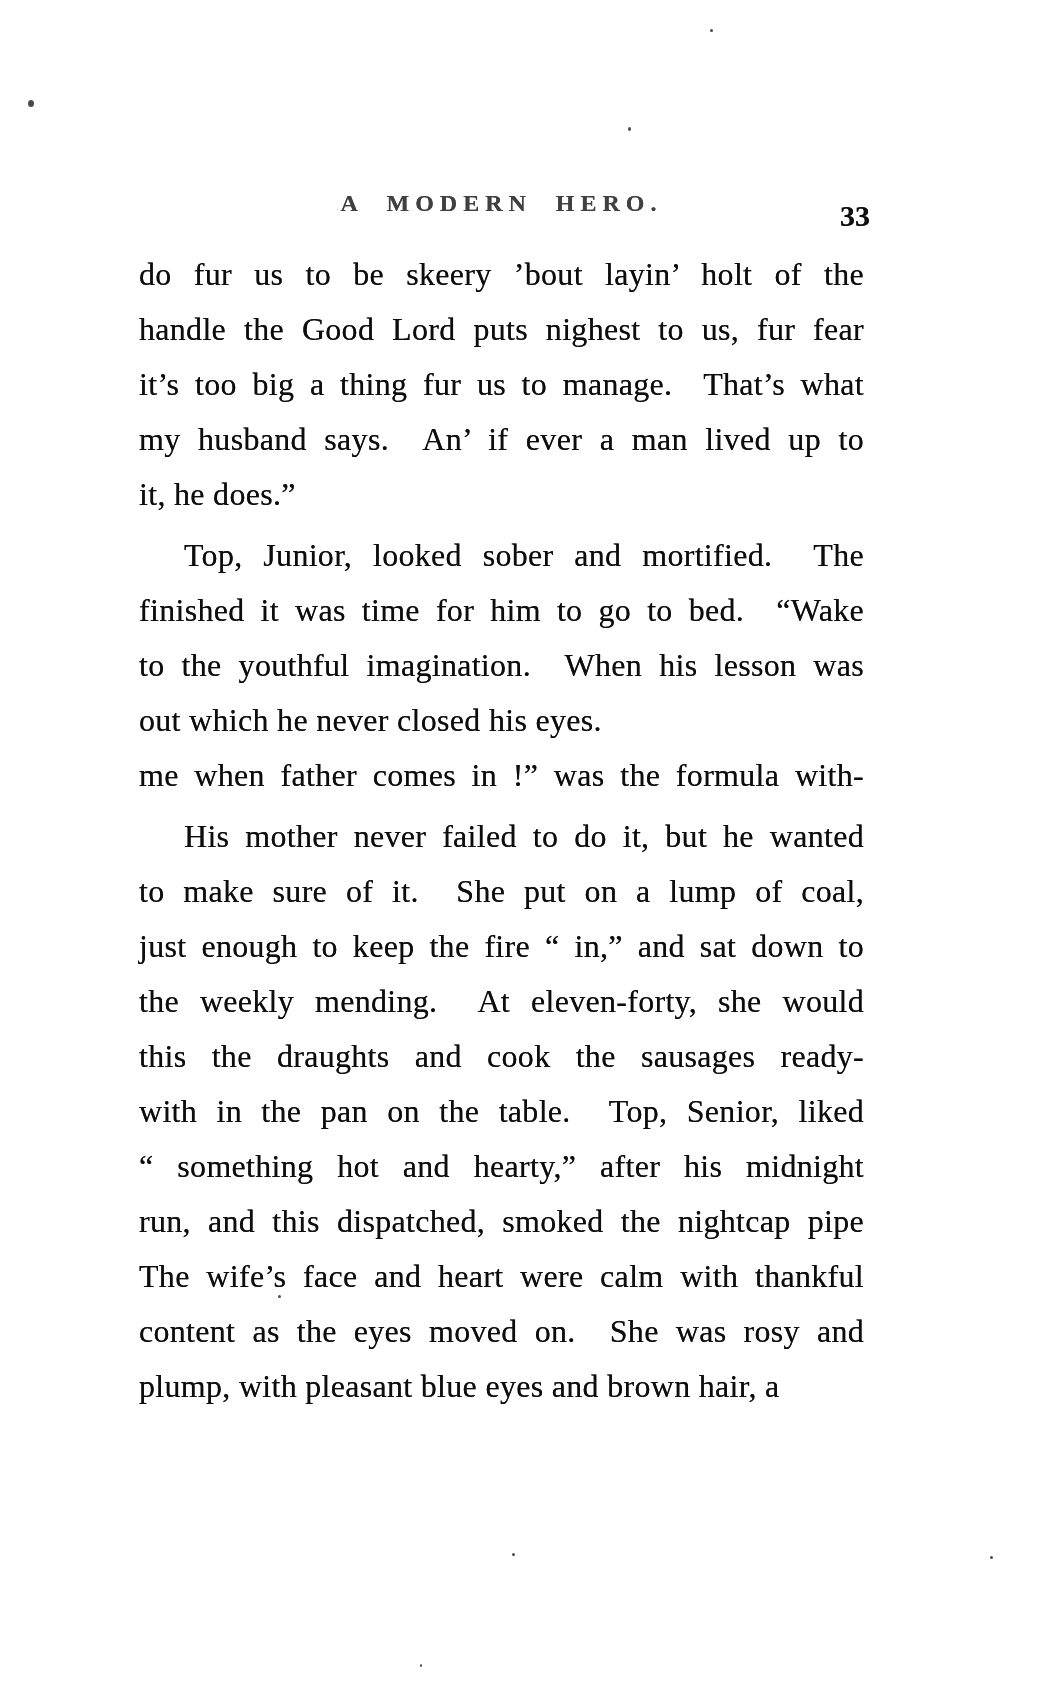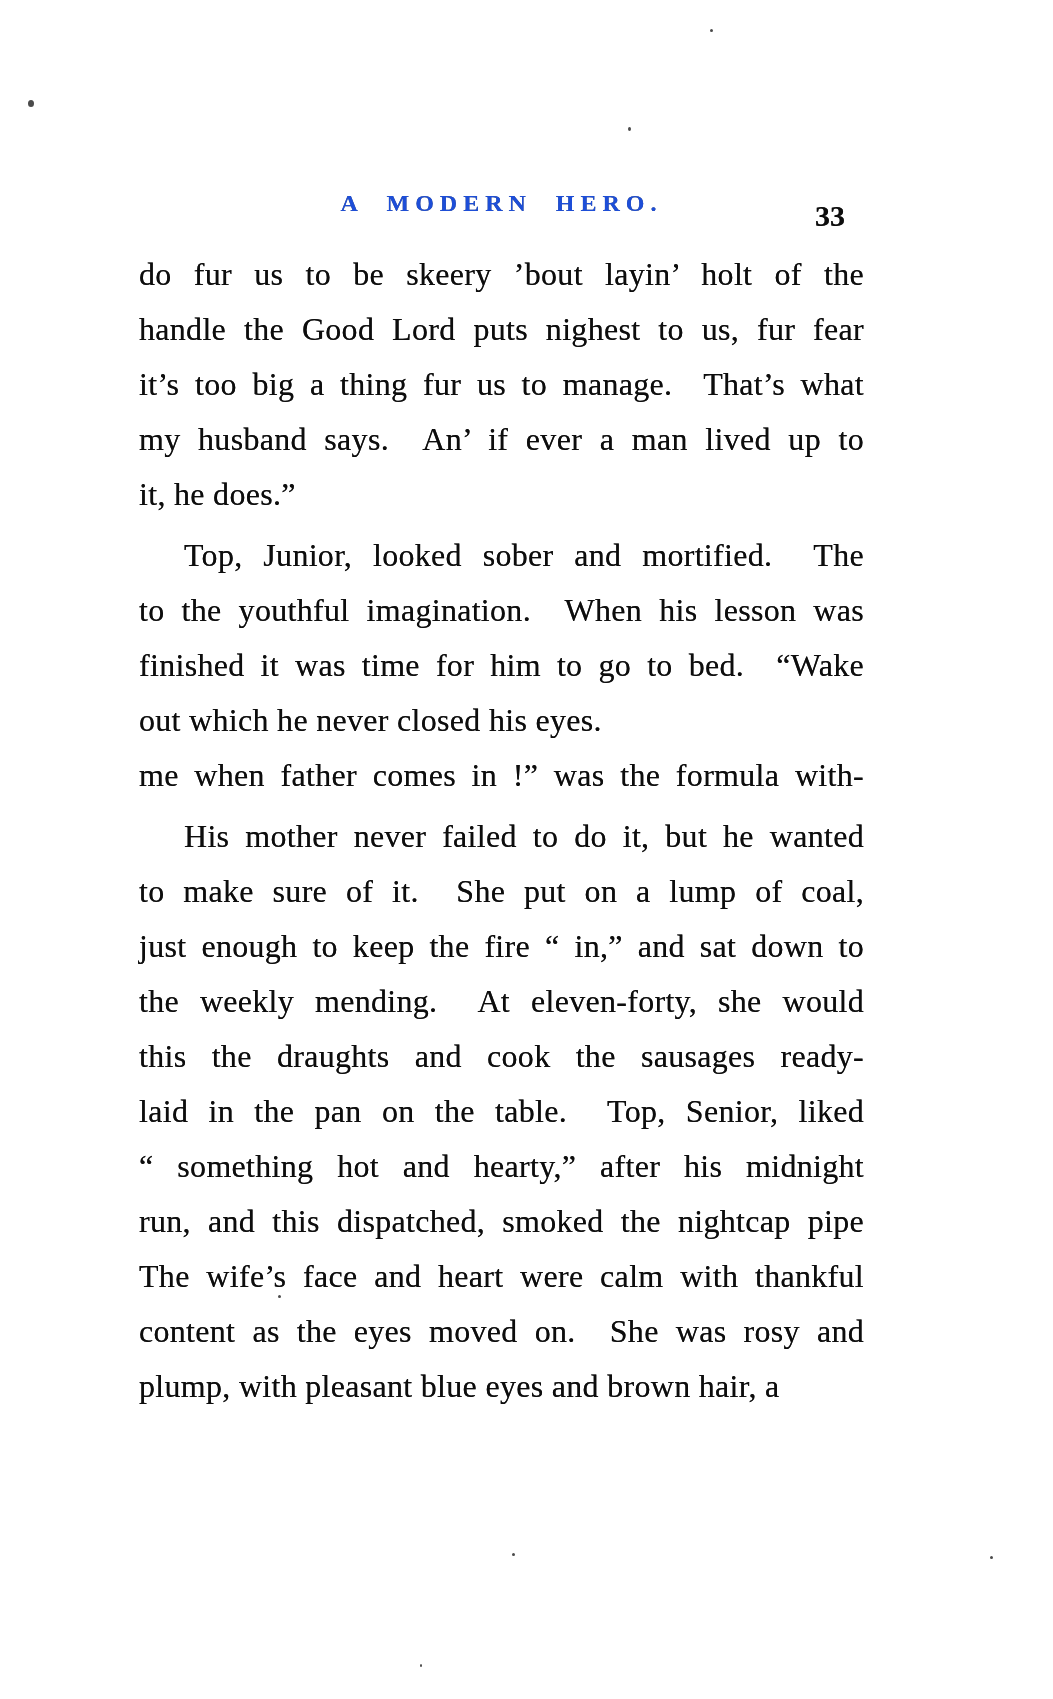--- a/index.html
+++ b/index.html
@@ -19,29 +19,29 @@
   .running-header {
     position: absolute;
     top: 190px;
     left: 133px;
     width: 737px;
     text-align: center;
     font-size: 24px;
     font-weight: 700;
     letter-spacing: 6px;
     word-spacing: 12px;
-    color: #1d4ed8;
+    color: #404040;
     text-shadow: 0 0 0.5px rgba(0,0,0,0.65);
   }
   .page-number {
     position: absolute;
     top: 199px;
     left: 790px;
     width: 80px;
-    text-align: center;
+    text-align: right;
     font-size: 30px;
     font-weight: 700;
     color: #0d0d0d;
     text-shadow: 0 0 0.5px rgba(0,0,0,0.6);
   }
   .page-body {
     position: absolute;
     top: 241px;
     left: 133px;
     width: 737px;
@@ -80,32 +80,32 @@
   <div class="page-body">
       <div class="paragraph">
         <div class="line">do fur us to be skeery ’bout layin’ holt of the</div>
         <div class="line">handle the Good Lord puts nighest to us, fur fear</div>
         <div class="line">it’s too big a thing fur us to manage.  That’s what</div>
         <div class="line">my husband says.  An’ if ever a man lived up to</div>
         <div class="line para-end">it, he does.”</div>
       </div>
       <div class="paragraph">
         <div class="line indent">Top, Junior, looked sober and mortified.  The</div>
+        <div class="line">finished it was time for him to go to bed.  “Wake</div>
         <div class="line">to the youthful imagination.  When his lesson was</div>
-        <div class="line">finished it was time for him to go to bed.  “Wake</div>
         <div class="line para-end">out which he never closed his eyes.</div>
         <div class="line">me when father comes in !” was the formula with-</div>
       </div>
       <div class="paragraph">
         <div class="line indent">His mother never failed to do it, but he wanted</div>
         <div class="line">to make sure of it.  She put on a lump of coal,</div>
         <div class="line">just enough to keep the fire “ in,” and sat down to</div>
         <div class="line">the weekly mending.  At eleven-forty, she would</div>
         <div class="line">this the draughts and cook the sausages ready-</div>
-        <div class="line">laid in the pan on the table.  Top, Senior, liked</div>
+        <div class="line">with in the pan on the table.  Top, Senior, liked</div>
         <div class="line">“ something hot and hearty,” after his midnight</div>
         <div class="line">run, and this dispatched, smoked the nightcap pipe</div>
         <div class="line">The wife’s face and heart were calm with thankful</div>
         <div class="line">content as the eyes moved on.  She was rosy and</div>
         <div class="line para-end">plump, with pleasant blue eyes and brown hair, a</div>
       </div>
     </div>
 <div class="speck" style="left: 28px; top: 100px; width: 6px; height: 7px;"></div>
     <div class="speck" style="left: 710px; top: 29px; width: 3px; height: 3px;"></div>
     <div class="speck" style="left: 628px; top: 127px; width: 3px; height: 4px;"></div>

